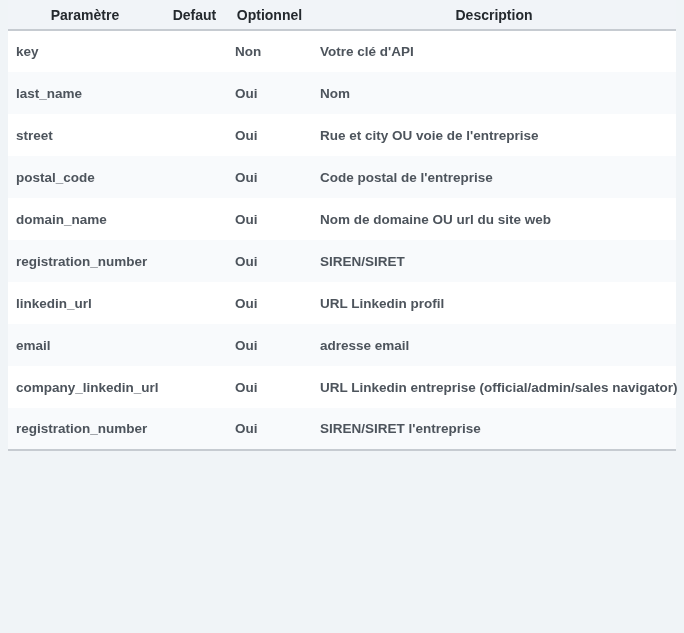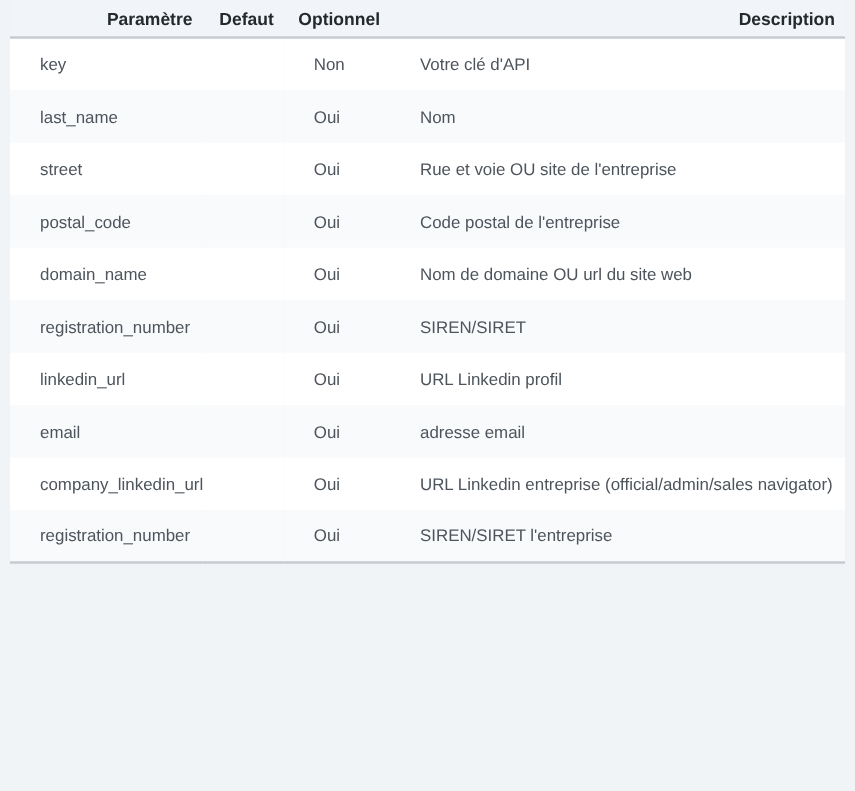--- a/index.html
+++ b/index.html
@@ -26,44 +26,44 @@
   table.params-table {
     width: 668px;
     border-collapse: collapse;
     table-layout: fixed;
   }
   thead tr {
     background: var(--header-bg);
     height: 30px;
   }
   thead th {
-    text-align: right;
+    text-align: center;
     font-size: 14px;
     font-weight: 700;
     color: var(--header-text);
     padding: 0 8px;
     vertical-align: middle;
     white-space: nowrap;
     border-bottom: 2px solid var(--header-border);
   }
   tbody tr {
     height: 42px;
     background: var(--row-bg);
   }
   tbody tr:nth-child(even) {
     background: var(--row-stripe-bg);
   }
   tbody tr:last-child td {
     border-bottom: 2px solid var(--bottom-border);
   }
   tbody td {
     font-size: 13.5px;
-    font-weight: 400;
+    font-weight: 700;
     color: var(--body-text);
-    padding: 0 24px;
+    padding: 0 8px;
     vertical-align: middle;
     white-space: nowrap;
     overflow: visible;
   }
   .col-param       { width: 154px; }
   .col-default     { width: 65px;  }
   .col-optional    { width: 85px;  }
   .col-description { width: auto;  }
 </style>
 </head>
@@ -89,21 +89,21 @@
         <tr>
           <td class="col-param">last_name</td>
           <td class="col-default"></td>
           <td class="col-optional">Oui</td>
           <td class="col-description">Nom</td>
         </tr>
         <tr>
           <td class="col-param">street</td>
           <td class="col-default"></td>
           <td class="col-optional">Oui</td>
-          <td class="col-description">Rue et voie OU site de l'entreprise</td>
+          <td class="col-description">Rue et city OU voie de l'entreprise</td>
         </tr>
         <tr>
           <td class="col-param">postal_code</td>
           <td class="col-default"></td>
           <td class="col-optional">Oui</td>
           <td class="col-description">Code postal de l'entreprise</td>
         </tr>
         <tr>
           <td class="col-param">domain_name</td>
           <td class="col-default"></td>

